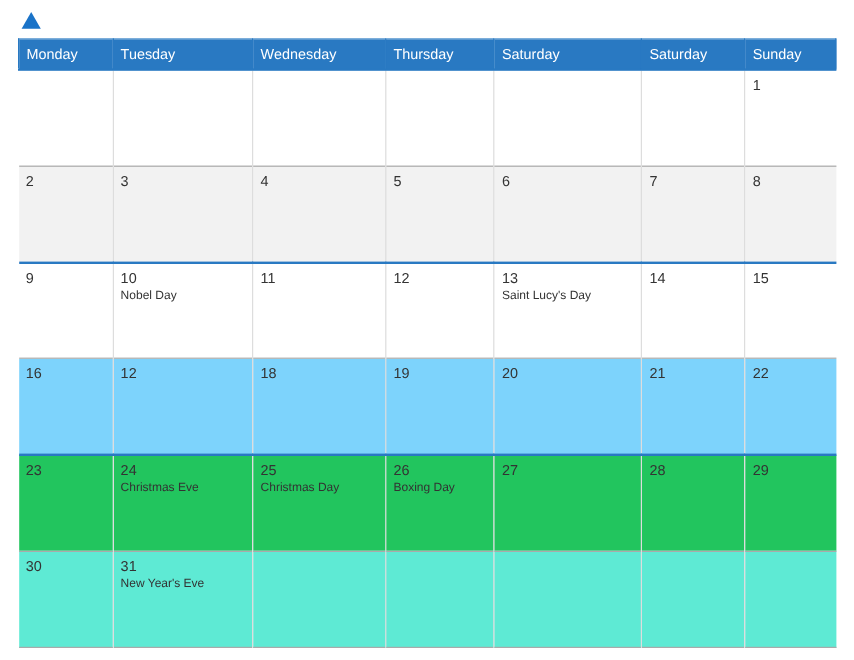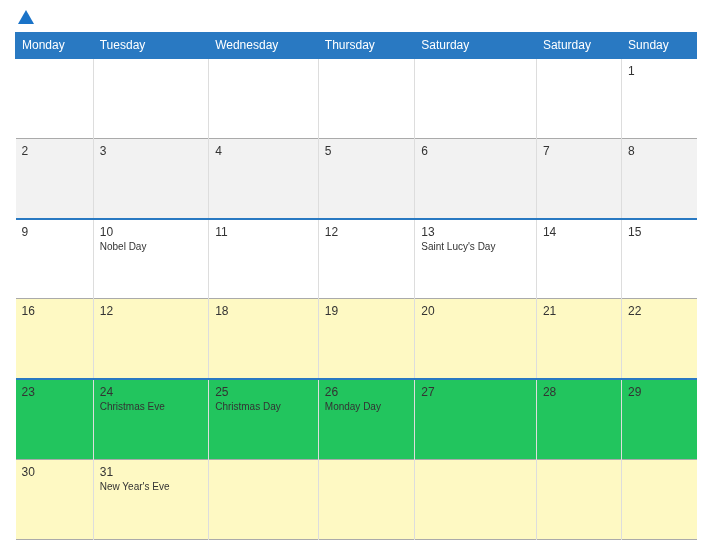--- a/index.html
+++ b/index.html
@@ -125,23 +125,23 @@
       color: #333;
     }
 
     .row-highlight {
       border-top: 2px solid #2979c2 !important;
     }
 
     tbody tr:nth-child(1) td { background: #fff; }
     tbody tr:nth-child(2) td { background: #f2f2f2; }
     tbody tr:nth-child(3) td { background: #fff; }
-    tbody tr:nth-child(4) td { background: #fef9c3; }
+    tbody tr:nth-child(4) td { background: #7dd3fc; }
     tbody tr:nth-child(5) td { background: #22c55e; }
-    tbody tr:nth-child(6) td { background: #fef9c3; }
+    tbody tr:nth-child(6) td { background: #5eead4; }
   </style>
 </head>
 <body>
 
 <div class="page">
 
   <div class="header">
     <div class="logo">
       <span class="logo-text-general"></span>
       <div class="logo-triangle"></div>
@@ -318,21 +318,21 @@
           </td>
           <td>
             <div class="cell-content">
               <span class="day-number">25</span>
               <span class="event-label">Christmas Day</span>
             </div>
           </td>
           <td>
             <div class="cell-content">
               <span class="day-number">26</span>
-              <span class="event-label">Monday Day</span>
+              <span class="event-label">Boxing Day</span>
             </div>
           </td>
           <td>
             <div class="cell-content">
               <span class="day-number">27</span>
             </div>
           </td>
           <td>
             <div class="cell-content">
               <span class="day-number">28</span>

